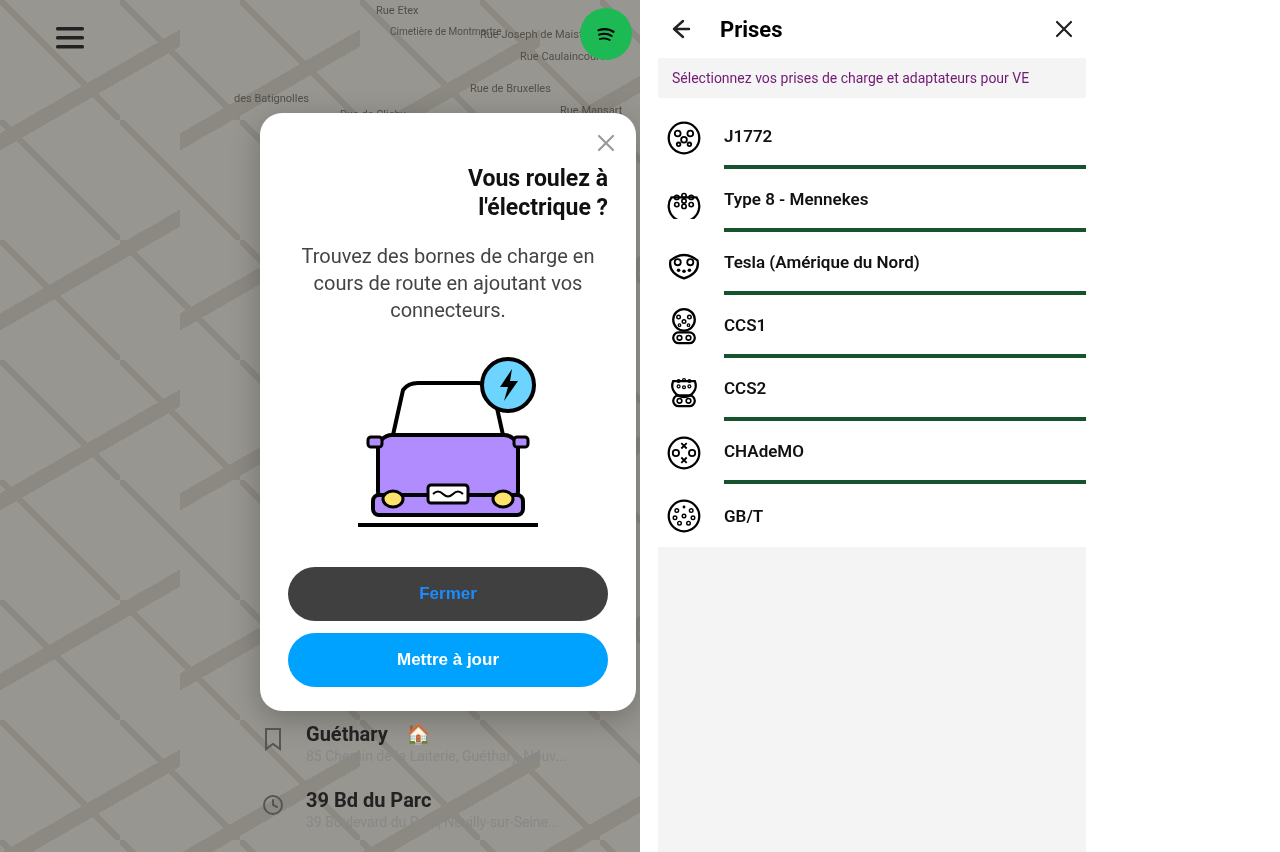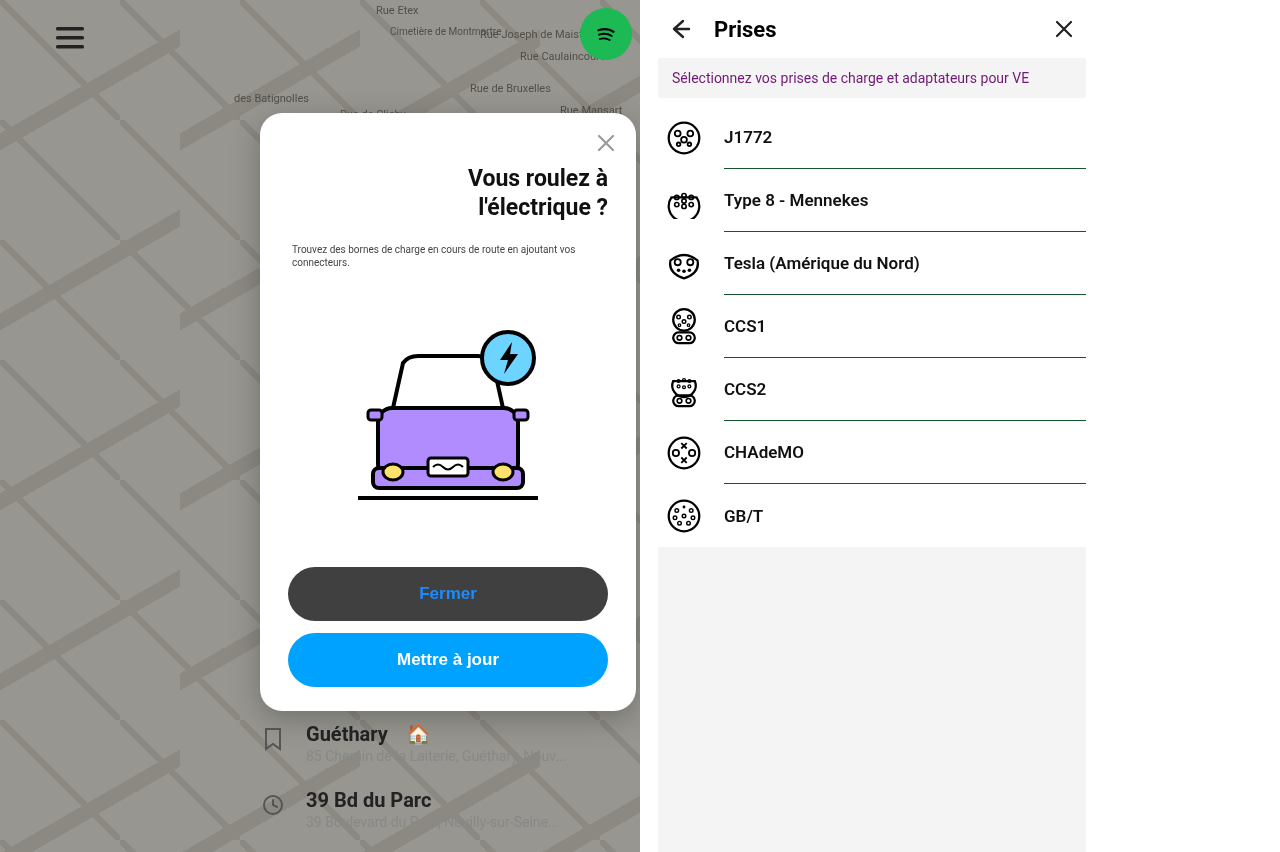--- a/index.html
+++ b/index.html
@@ -92,22 +92,23 @@
   }
   .modal-title {
     font-size: 23px;
     font-weight: 700;
     color: #111;
     text-align: right;
     line-height: 1.25;
     margin-top: 20px;
   }
   .modal-sub {
-    font-size: 10px;
+    font-size: 20px;
     color: #444;
+    text-align: center;
     margin-top: 20px;
     line-height: 1.35;
     padding: 0 4px;
   }
   .car-illustration {
     flex: 1;
     display: flex;
     align-items: center;
     justify-content: center;
     margin-top: 10px;
@@ -177,21 +178,21 @@
     background: #fff;
     padding-left: 18px;
   }
   .right-inner {
     width: 428px;
   }
   .header-row {
     height: 58px;
     display: flex;
     align-items: center;
-    gap: 18px;
+    gap: 24px;
     padding: 0 6px;
   }
   .header-title {
     font-size: 22px;
     font-weight: 700;
     flex: 1;
   }
   .header-btn {
     width: 32px;
     height: 32px;
@@ -226,21 +227,21 @@
     align-items:center;
     justify-content:center;
     color:#111;
     flex-shrink:0;
   }
   .plug-label {
     font-size: 17px;
     font-weight: 600;
     color: #111;
     flex: 1;
-    border-bottom: 1px solid #14532d;
+    border-bottom: 4px solid #14532d;
     height: 100%;
     display:flex;
     align-items:center;
   }
   .footer-gap {
     height: 310px;
     background: #f4f4f4;
     margin-top: 0;
   }
 </style>

